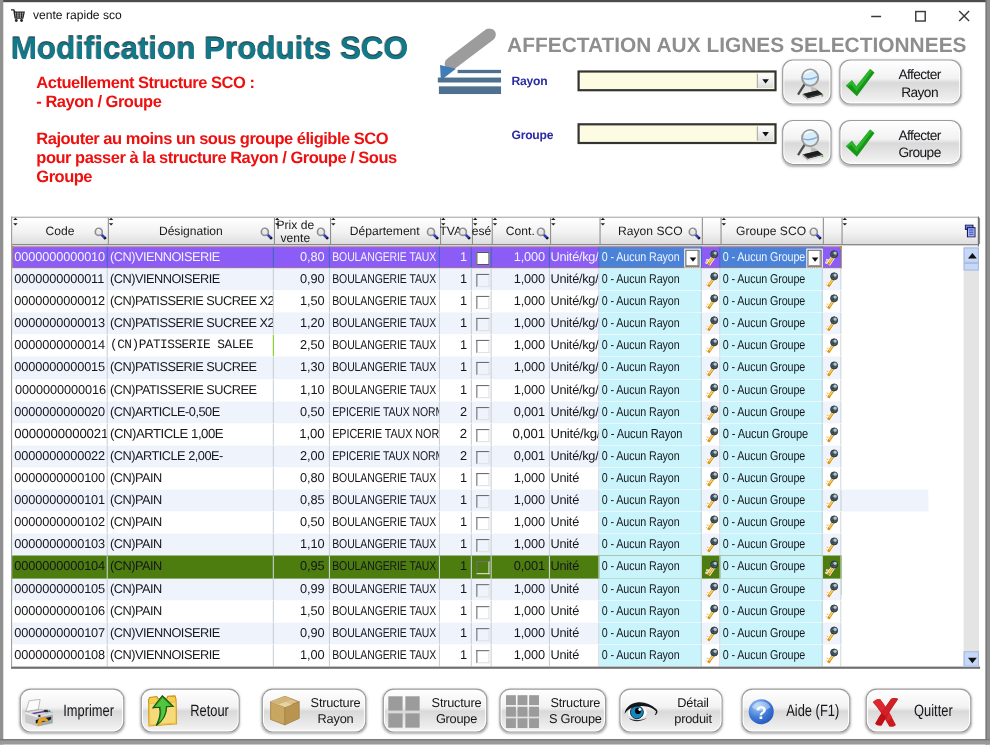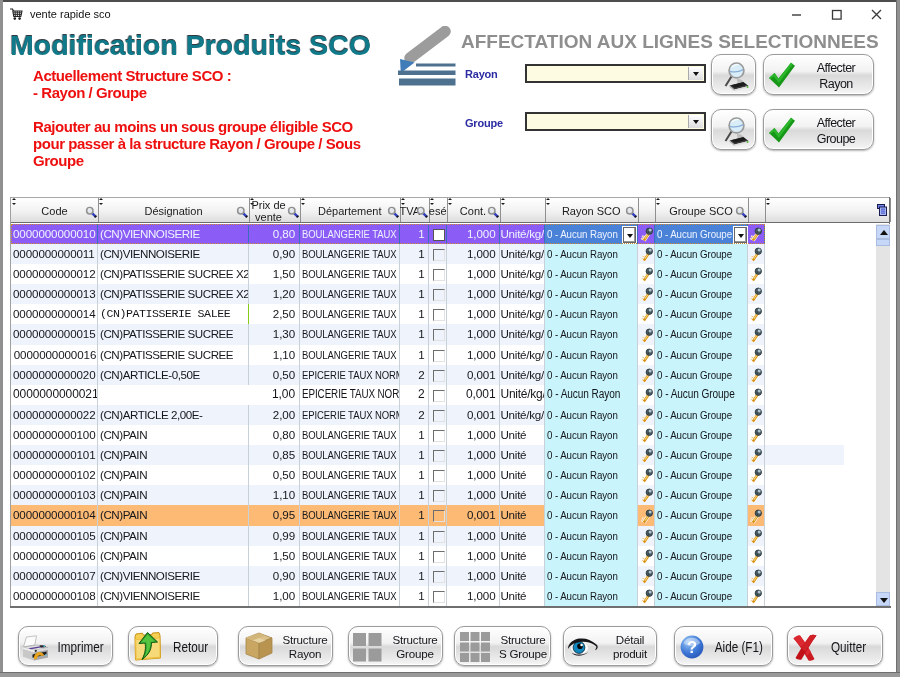--- a/index.html
+++ b/index.html
@@ -477,20 +477,21 @@
     <path d="M3.6 11.6 L0.6 11 L0.5 12.3 L3.3 12.7 Z" fill="#d89010" stroke="#fff" stroke-width="0.7"></path>
     <line x1="8" y1="6" x2="2.9" y2="13.5" stroke="#fff" stroke-width="3.8"></line>
     <line x1="8" y1="6" x2="2.9" y2="13.5" stroke="#d89010" stroke-width="2.5"></line>
     <line x1="7.6" y1="6.4" x2="3.9" y2="11.8" stroke="#f6d679" stroke-width="1.1"></line>
     <circle cx="8.3" cy="4.2" r="3.2" fill="#4a5a62" stroke="#25333a" stroke-width="0.8"></circle>
     <circle cx="9.2" cy="3.1" r="1.5" fill="#b0c6d0"></circle>
     <circle cx="7.5" cy="5.1" r="0.9" fill="#33424a"></circle>
   </svg>
 <div class="abs" style="left:11px;top:385px;width:753.5px;height:20px;background:#ffffff;font-size:12px;letter-spacing:-0.1px;color:#14161a;overflow:hidden;">
 <div style="position:absolute;left:0px;top:0;width:87px;height:20px;overflow:hidden;line-height:19px;white-space:nowrap;border-right:1px solid #c8d0d8;padding-left:2px;">0000000000021</div>
+<div style="position:absolute;left:87px;top:0;width:151px;height:20px;overflow:hidden;line-height:19px;white-space:nowrap;border-right:1px solid #c8d0d8;padding-left:2px;"><span style="letter-spacing:-0.45px">(CN)ARTICLE 1,00E</span></div>
 <div style="position:absolute;left:238px;top:0;width:51px;height:20px;overflow:hidden;line-height:19px;white-space:nowrap;border-right:1px solid #c8d0d8;text-align:right;padding-right:4px;">1,00</div>
 <div style="position:absolute;left:289px;top:0;width:99.5px;height:20px;overflow:hidden;line-height:19px;white-space:nowrap;border-right:1px solid #c8d0d8;padding-left:2px;"><span style="display:inline-block;transform:scaleX(0.82);transform-origin:0 50%;white-space:nowrap">EPICERIE TAUX NORMAL</span></div>
 <div style="position:absolute;left:388.5px;top:0;width:29.0px;height:20px;overflow:hidden;line-height:19px;white-space:nowrap;border-right:1px solid #c8d0d8;text-align:right;padding-right:3px;">2</div>
 <div style="position:absolute;left:417.5px;top:0;width:18.0px;height:20px;overflow:hidden;line-height:19px;white-space:nowrap;border-right:1px solid #c8d0d8;padding-left:2px;"></div>
 <div style="position:absolute;left:421.5px;top:5px;width:12px;height:12px;background:transparent;border-top:1.5px solid #6e6e6e;border-left:1.5px solid #6e6e6e;border-right:1px solid #e2e2e2;border-bottom:1px solid #e2e2e2;"></div>
 <div style="position:absolute;left:435.5px;top:0;width:53.0px;height:20px;overflow:hidden;line-height:19px;white-space:nowrap;border-right:1px solid #c8d0d8;text-align:right;padding-right:3px;">0,001</div>
 <div style="position:absolute;left:488.5px;top:0;width:45.5px;height:20px;overflow:hidden;line-height:19px;white-space:nowrap;border-right:1px solid #c8d0d8;padding-left:1px;"><span style="letter-spacing:-0.25px">Unité/kg/</span></div>
 <div style="position:absolute;left:534px;top:0;width:92.5px;height:20px;overflow:hidden;line-height:19px;white-space:nowrap;background:#c9f4fc;border-right:1px solid #c8d0d8;padding-left:2px;"><span style="display:inline-block;transform:scaleX(0.84);transform-origin:0 50%">0 - Aucun Rayon</span></div>
 <div style="position:absolute;left:626.5px;top:0;width:17.0px;height:20px;overflow:hidden;line-height:19px;white-space:nowrap;border-right:1px solid #c8d0d8;padding-left:2px;"></div>
 <div style="position:absolute;left:643.5px;top:0;width:93.0px;height:20px;overflow:hidden;line-height:19px;white-space:nowrap;background:#c9f4fc;border-right:1px solid #c8d0d8;padding-left:2px;"><span style="display:inline-block;transform:scaleX(0.84);transform-origin:0 50%">0 - Aucun Groupe</span></div>
@@ -684,21 +685,21 @@
 <svg class="abs" style="left:749.5px;top:488px" width="12" height="15" viewBox="0 0 12 15">
     <path d="M4.6 9.6 L1.4 8.7 L1.2 9.9 L4.2 10.6 Z" fill="#d89010" stroke="#fff" stroke-width="0.7"></path>
     <path d="M3.6 11.6 L0.6 11 L0.5 12.3 L3.3 12.7 Z" fill="#d89010" stroke="#fff" stroke-width="0.7"></path>
     <line x1="8" y1="6" x2="2.9" y2="13.5" stroke="#fff" stroke-width="3.8"></line>
     <line x1="8" y1="6" x2="2.9" y2="13.5" stroke="#d89010" stroke-width="2.5"></line>
     <line x1="7.6" y1="6.4" x2="3.9" y2="11.8" stroke="#f6d679" stroke-width="1.1"></line>
     <circle cx="8.3" cy="4.2" r="3.2" fill="#4a5a62" stroke="#25333a" stroke-width="0.8"></circle>
     <circle cx="9.2" cy="3.1" r="1.5" fill="#b0c6d0"></circle>
     <circle cx="7.5" cy="5.1" r="0.9" fill="#33424a"></circle>
   </svg>
-<div class="abs" style="left:11px;top:505px;width:753.5px;height:36px;background:#fdba74;font-size:11.6px;letter-spacing:-0.1px;color:#14161a;overflow:hidden;">
+<div class="abs" style="left:11px;top:505px;width:753.5px;height:36px;background:#4d7c0f;font-size:11.6px;letter-spacing:-0.1px;color:#14161a;overflow:hidden;">
 <div style="position:absolute;left:0px;top:0;width:87px;height:21px;overflow:hidden;line-height:20px;white-space:nowrap;border-right:1px solid #c8d0d8;padding-left:2px;">0000000000104</div>
 <div style="position:absolute;left:87px;top:0;width:151px;height:21px;overflow:hidden;line-height:20px;white-space:nowrap;border-right:1px solid #c8d0d8;padding-left:2px;"><span style="letter-spacing:-0.45px">(CN)PAIN</span></div>
 <div style="position:absolute;left:238px;top:0;width:51px;height:21px;overflow:hidden;line-height:20px;white-space:nowrap;border-right:1px solid #c8d0d8;text-align:right;padding-right:4px;">0,95</div>
 <div style="position:absolute;left:289px;top:0;width:99.5px;height:21px;overflow:hidden;line-height:20px;white-space:nowrap;border-right:1px solid #c8d0d8;padding-left:2px;"><span style="display:inline-block;transform:scaleX(0.82);transform-origin:0 50%;white-space:nowrap">BOULANGERIE TAUX</span></div>
 <div style="position:absolute;left:388.5px;top:0;width:29.0px;height:21px;overflow:hidden;line-height:20px;white-space:nowrap;border-right:1px solid #c8d0d8;text-align:right;padding-right:3px;">1</div>
 <div style="position:absolute;left:417.5px;top:0;width:18.0px;height:21px;overflow:hidden;line-height:20px;white-space:nowrap;border-right:1px solid #c8d0d8;padding-left:2px;"></div>
 <div style="position:absolute;left:421.5px;top:5px;width:12px;height:12px;background:transparent;border-top:1.5px solid #6e6e6e;border-left:1.5px solid #6e6e6e;border-right:1px solid #e2e2e2;border-bottom:1px solid #e2e2e2;"></div>
 <div style="position:absolute;left:435.5px;top:0;width:53.0px;height:21px;overflow:hidden;line-height:20px;white-space:nowrap;border-right:1px solid #c8d0d8;text-align:right;padding-right:3px;">0,001</div>
 <div style="position:absolute;left:488.5px;top:0;width:45.5px;height:21px;overflow:hidden;line-height:20px;white-space:nowrap;border-right:1px solid #c8d0d8;padding-left:1px;"><span style="letter-spacing:-0.25px">Unité</span></div>
 <div style="position:absolute;left:534px;top:0;width:92.5px;height:21px;overflow:hidden;line-height:20px;white-space:nowrap;background:#c9f4fc;border-right:1px solid #c8d0d8;padding-left:2px;"><span style="display:inline-block;transform:scaleX(0.84);transform-origin:0 50%">0 - Aucun Rayon</span></div>

